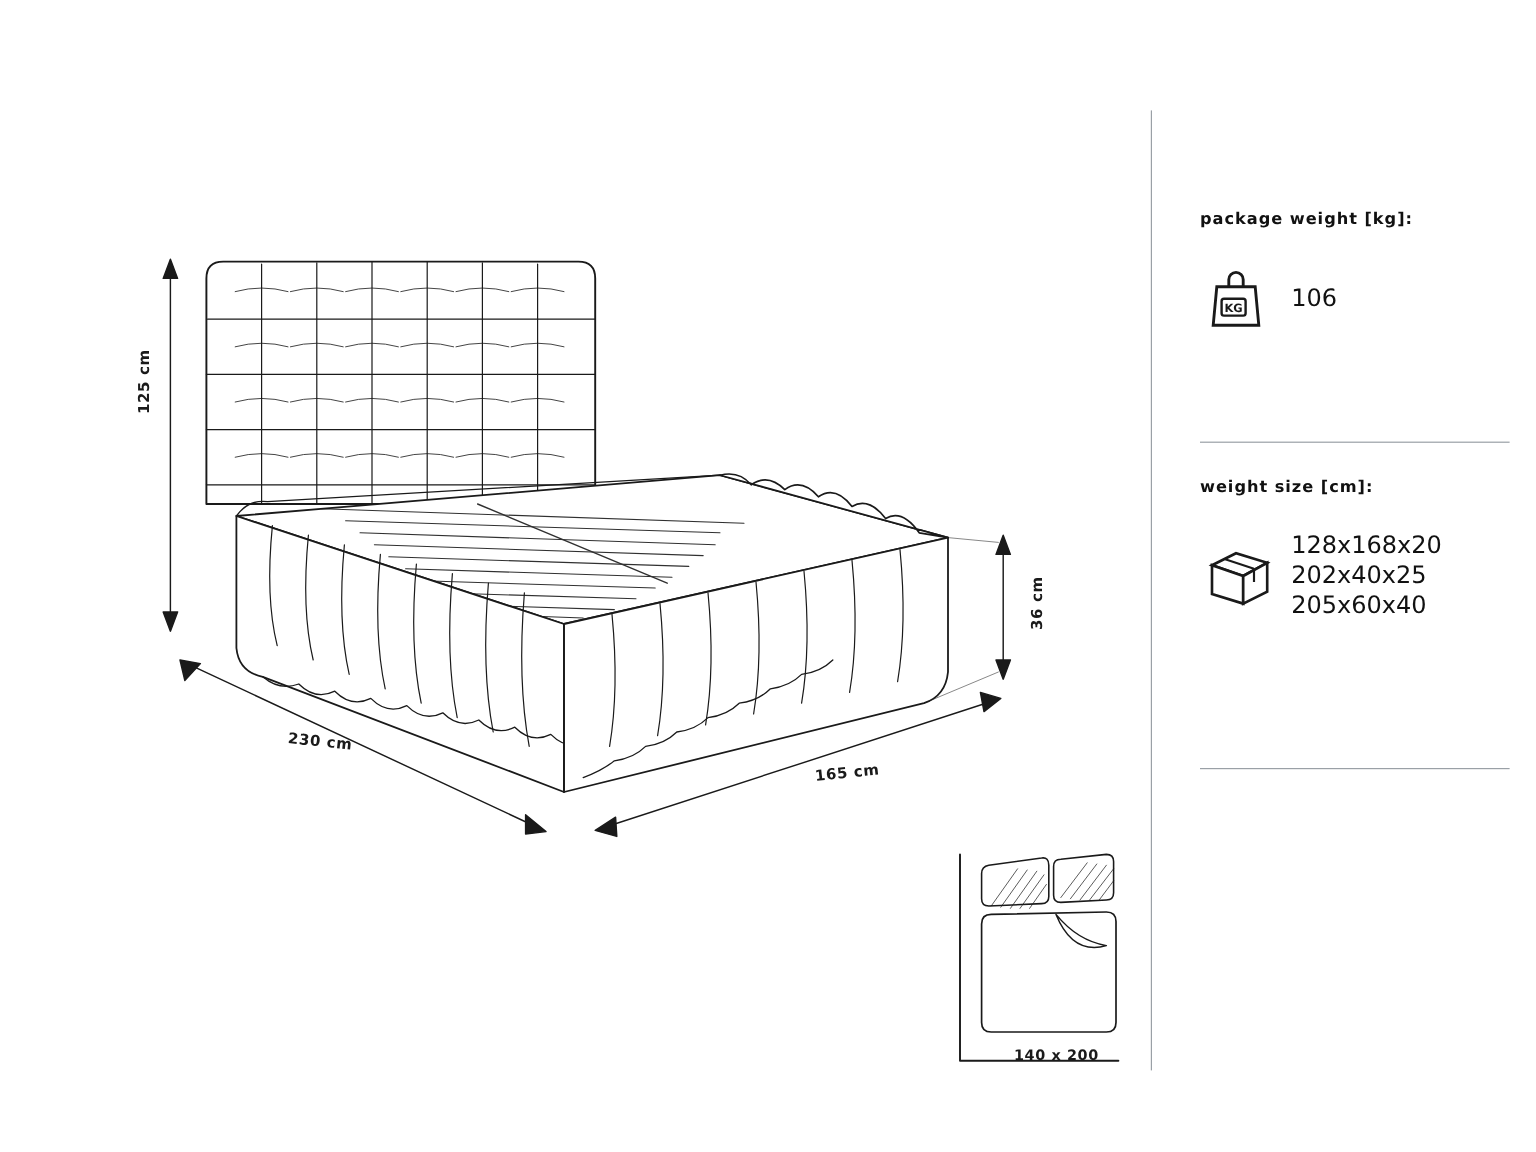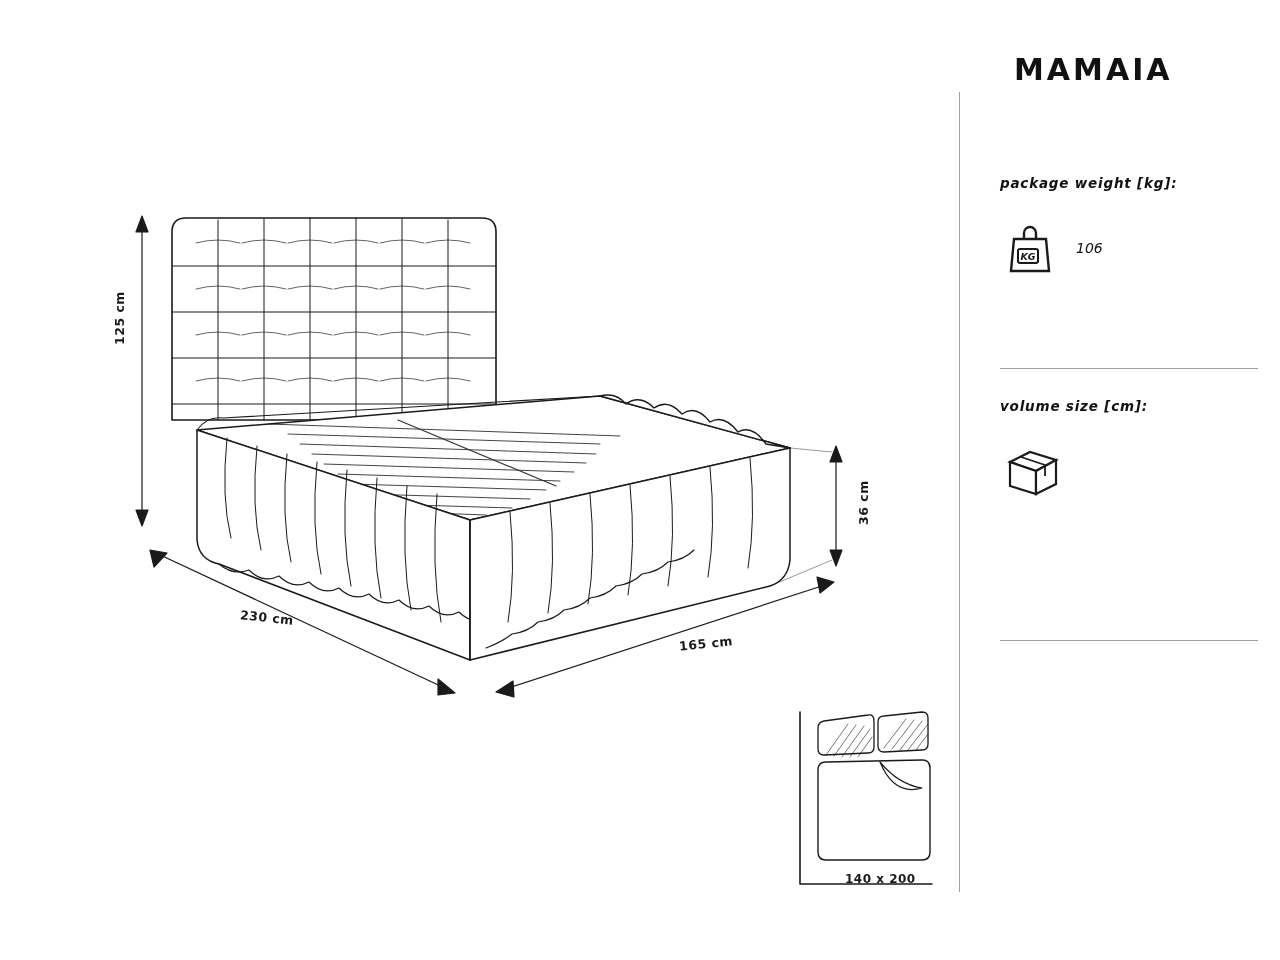--- a/index.html
+++ b/index.html
@@ -54,21 +54,20 @@
     top: 52px;
     font-size: 30px;
     font-weight: bold;
     letter-spacing: 3px;
     color: #111;
   }
   .spec-block {
     position: absolute;
     left: 0;
     width: 280px;
-    font-style: italic;
   }
   .spec-block.b1 { top: 175px; }
   .spec-block.b2 { top: 398px; }
   .spec-block.b3 { top: 670px; }
 
   .spec-label {
     font-size: 13.5px;
     font-weight: bold;
     letter-spacing: 0.8px;
     color: #111;
@@ -80,21 +79,21 @@
     margin-top: 28px;
   }
   .spec-icon {
     width: 72px;
     min-width: 72px;
     display: flex;
     justify-content: flex-start;
     padding-left: 4px;
   }
   .spec-value {
-    font-size: 14px;
+    font-size: 20px;
     line-height: 25px;
     color: #111;
     white-space: pre-line;
   }
   .sep {
     position: absolute;
     left: 0px;
     width: 258px;
     height: 1px;
     background: #9aa0a6;
@@ -234,51 +233,53 @@
 
     <div style="position:absolute;left:679px;top:636px;font-size:12.5px;font-weight:bold;letter-spacing:0.5px;transform:rotate(-6deg);">165 cm</div>
 
     <div style="position:absolute;left:845px;top:872px;font-size:12px;font-weight:bold;letter-spacing:0.5px;">140 x 200</div>
   </div>
 
   <div class="divider"></div>
 
   <div class="specs">
 
-    <div class="title">MAMAIA</div>
 
     <div class="spec-block b1">
       <div class="spec-label">package weight [kg]:</div>
       <div class="spec-row">
         <div class="spec-icon">
           <svg width="52" height="58" viewBox="0 0 52 58" fill="none" stroke="#1a1a1a" stroke-width="2.4">
             <path d="M10 20 h32 l3 32 h-38 z" fill="#ffffff"></path>
             <path d="M20 20 v-6 a6 6 0 0 1 12 0 v6" fill="none"></path>
             <rect x="14" y="30" width="20" height="14" rx="2" fill="#ffffff" stroke-width="2"></rect>
             <text x="24" y="41" font-family="DejaVu Sans, sans-serif" font-size="9.5" font-weight="bold" text-anchor="middle" fill="#1a1a1a" stroke="none">KG</text>
           </svg>
         </div>
         <div class="spec-value">106</div>
       </div>
     </div>
 
     <div class="sep s1"></div>
 
     <div class="spec-block b2">
-      <div class="spec-label">volume size [cm]:</div>
+      <div class="spec-label">weight size [cm]:</div>
       <div class="spec-row">
         <div class="spec-icon">
           <svg width="58" height="58" viewBox="0 0 58 58" fill="none" stroke="#1a1a1a" stroke-width="2.2">
             <path d="M6 20 L26 10 L52 18 L32 29 Z" fill="#ffffff"></path>
             <path d="M6 20 L6 44 L32 52 L32 29 Z" fill="#ffffff"></path>
             <path d="M32 29 L52 18 L52 42 L32 52 Z" fill="#ffffff"></path>
             <path d="M17 15 L41 23" stroke-width="1.8"></path>
             <path d="M41 23 L41 34" stroke-width="1.8"></path>
           </svg>
         </div>
+        <div class="spec-value">128x168x20
+202x40x25
+205x60x40</div>
       </div>
     </div>
 
     <div class="sep s2"></div>
 
 
   </div>
 </div>
 
 </body></html>

